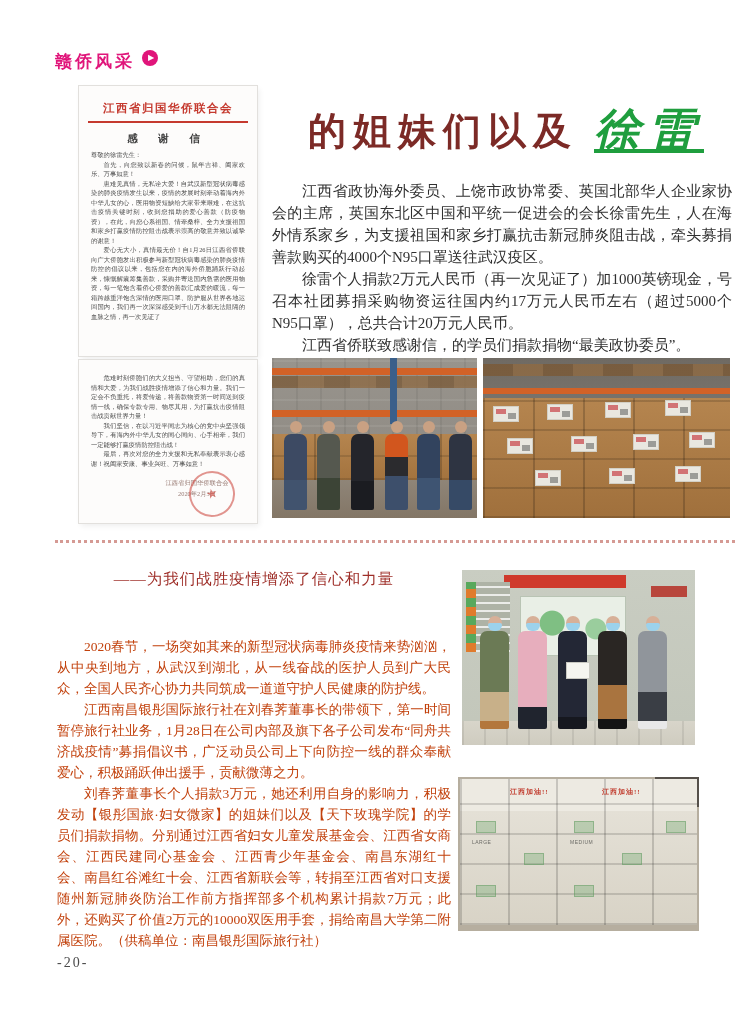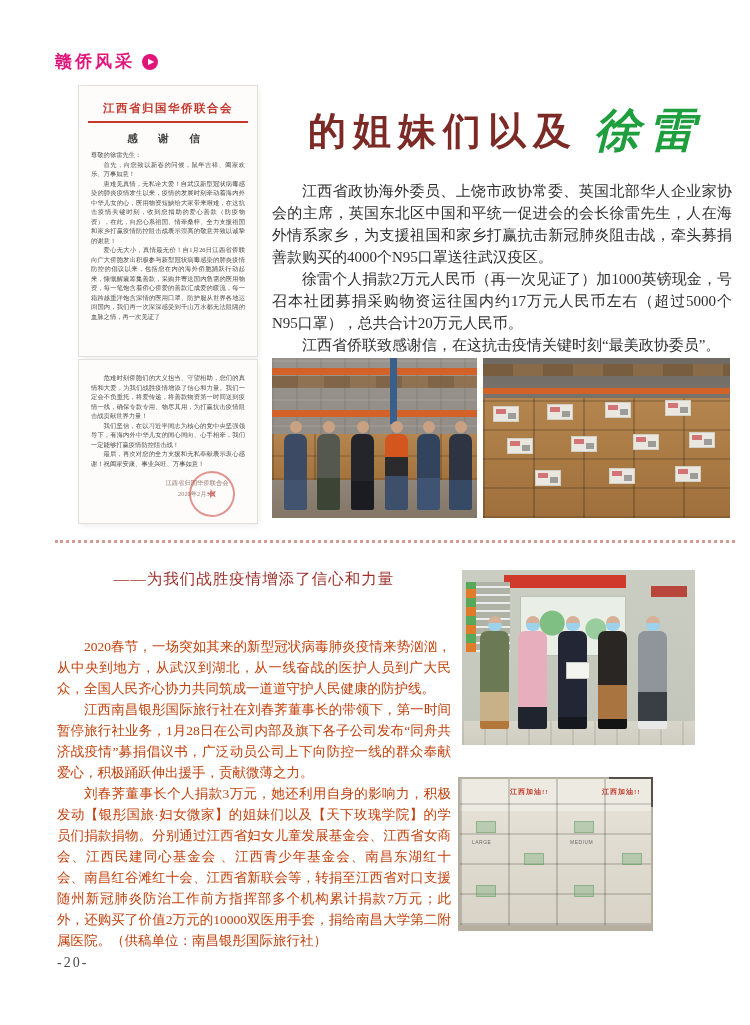--- a/index.html
+++ b/index.html
@@ -1,42 +1,42 @@
 <!DOCTYPE html>
 <html><head>
 <meta charset="utf-8">
 <style>
   * { margin:0; padding:0; box-sizing:border-box; }
   html,body { background:#ffffff; }
   body { font-family:"Liberation Serif","DejaVu Serif",serif; }
   .page { position:relative; width:750px; height:1025px; background:#fff; overflow:hidden; }
 
   
-  .masthead { position:absolute; left:55px; top:50px; display:flex; align-items:center; gap:7px; }
+  .masthead { position:absolute; left:55px; top:50px; display:flex; gap:7px; }
   .masthead-label { color:#e0157a; font-size:17px; font-weight:bold; letter-spacing:3px; font-family:"Liberation Sans",sans-serif; }
   .play-icon { width:16px; height:16px; border-radius:50%; background:#e0157a; color:#fff; display:flex; align-items:center; justify-content:center; font-size:8px; line-height:1; padding-left:2px; }
 
   
   .letter-page { position:absolute; left:79px; width:178px; background:#fdfcfb; box-shadow:0 0 0 1px #e2e0dd, 2px 3px 6px rgba(0,0,0,.07); overflow:hidden; }
   .letter-1 { top:86px; height:270px; }
   .letter-2 { top:360px; height:163px; }
   .l-org { margin-top:15px; text-align:center; color:#c5392e; font-weight:bold; font-size:11.5px; letter-spacing:1.5px; }
   .l-rule { height:2px; background:#c5392e; margin:5px 9px 9px 9px; }
   .l-title { text-align:center; font-size:10.5px; font-weight:bold; color:#3d3d3d; letter-spacing:9px; margin-bottom:4px; }
   .l-body { padding:0 12px; font-size:6.3px; line-height:9.5px; color:#4c4c4c; text-align:justify; }
   .l-body p { margin:0; text-indent:2em; }
   .l-body p.salute { text-indent:0; }
   .letter-2 .l-body { padding-top:13px; }
   .sig-block { position:absolute; right:8px; bottom:24px; width:104px; text-align:center; color:#997b74; font-size:6.3px; line-height:11px; }
   .seal { position:absolute; right:22px; bottom:6px; width:46px; height:46px; border:2px solid rgba(203,62,52,.55); border-radius:50%; transform:rotate(-14deg); display:flex; align-items:center; justify-content:center; color:rgba(203,62,52,.6); font-size:13px; }
 
   
   .a1-title { position:absolute; left:280px; top:98px; width:452px; height:66px; display:flex; align-items:center; justify-content:center; gap:16px; }
   .a1-title-main { font-size:38px; font-weight:bold; color:#7c2a26; letter-spacing:7px; white-space:nowrap; }
-  .a1-title-name { font-size:46px; font-weight:bold; font-style:italic; color:#1f9e3e; letter-spacing:9px; white-space:nowrap; }
+  .a1-title-name { font-size:46px; font-weight:bold; font-style:italic; color:#1f9e3e; letter-spacing:9px; white-space:nowrap;text-decoration:underline; }
   .a1-body { position:absolute; left:272px; top:180px; width:460px; }
   .a1-body p { font-size:15px; line-height:22px; color:#2f2f2f; text-align:justify; text-indent:2em; }
 
   
   .photo { position:absolute; overflow:hidden; }
   .fig { position:absolute; border-radius:7px 7px 2px 2px; }
   .fig::before { content:''; position:absolute; top:-13px; left:50%; margin-left:-6px; width:12px; height:12px; border-radius:50%; background:#c9a183; }
 
   
   .photo-a { left:272px; top:358px; width:205px; height:160px;
@@ -101,21 +101,21 @@
   .pc-fig::before { top:-15px; width:14px; height:14px; margin-left:-7px; background:#d7b098; }
   .pc-fig::after { content:''; position:absolute; top:-8px; left:50%; margin-left:-7px; width:14px; height:8px; border-radius:2px 2px 6px 6px; background:#9cd2ec; }
   .pc-c1 { left:18px;  background:linear-gradient(#6b7a55 0 62%, #c8b089 62% 92%, #b3773c 92%); }
   .pc-c2 { left:56px;  background:linear-gradient(#e7aebd 0 78%, #20242e 78%); }
   .pc-c3 { left:96px;  background:linear-gradient(#232735 0 88%, #16181f 88%); }
   .pc-c4 { left:136px; background:linear-gradient(#2a2623 0 55%, #a9743f 55% 90%, #141414 90%); }
   .pc-c5 { left:176px; background:linear-gradient(#90959b 0 62%, #3a3e45 62% 92%, #e8e8e8 92%); }
   .pc-cert { position:absolute; left:104px; top:92px; width:24px; height:17px; background:#f5f5f0; border:1px solid #c9c9c2; }
 
   
-  .photo-d { left:458px; top:777px; width:195px; height:154px; background:#b6ae9f; }
+  .photo-d { left:458px; top:777px; width:241px; height:154px; background:#b6ae9f; }
   .pd-dark { position:absolute; right:0; top:0; width:44px; height:30px; background:#55504a; }
   .pd-boxes { position:absolute; left:2px; right:2px; top:2px; bottom:6px;
     background:
       repeating-linear-gradient(90deg, rgba(0,0,0,.16) 0 2px, transparent 2px 48px),
       repeating-linear-gradient(0deg, rgba(0,0,0,.14) 0 2px, transparent 2px 30px),
       linear-gradient(#edeae2 0 22%, #e4e0d6 22%, #d8d3c6); }
   .pd-slogan { position:absolute; font-size:7px; font-weight:bold; color:#c0392b; letter-spacing:1px; white-space:nowrap; }
   .pd-green { position:absolute; width:20px; height:12px; background:rgba(110,170,110,.35); border:1px solid rgba(90,150,90,.45); }
   .pd-size { position:absolute; font-size:5px; color:#6b6b66; font-family:"Liberation Sans",sans-serif; letter-spacing:.5px; }
 
@@ -158,21 +158,21 @@
   </div>
 
   <div class="a1-title">
     <span class="a1-title-main">的姐妹们以及</span>
     <span class="a1-title-name">徐雷</span>
   </div>
 
   <div class="a1-body">
     <p>江西省政协海外委员、上饶市政协常委、英国北部华人企业家协会的主席，英国东北区中国和平统一促进会的会长徐雷先生，人在海外情系家乡，为支援祖国和家乡打赢抗击新冠肺炎阻击战，牵头募捐善款购买的4000个N95口罩送往武汉疫区。</p>
     <p>徐雷个人捐款2万元人民币（再一次见证了）加1000英镑现金，号召本社团募捐采购物资运往国内约17万元人民币左右（超过5000个N95口罩），总共合计20万元人民币。</p>
-    <p>江西省侨联致感谢信，在这抗击疫情关键时刻“最美政协委员”。</p>
+    <p>江西省侨联致感谢信，的学员们捐款捐物“最美政协委员”。</p>
   </div>
 
   <div class="photo photo-a">
     <div class="pa-flats"></div>
     <div class="pa-beam b1"></div>
     <div class="pa-beam b2"></div>
     <div class="pa-post"></div>
     <div class="pa-boxrow"></div>
     <div class="pa-floor"></div>
     <div class="fig pa-fig pa-f1"></div>

